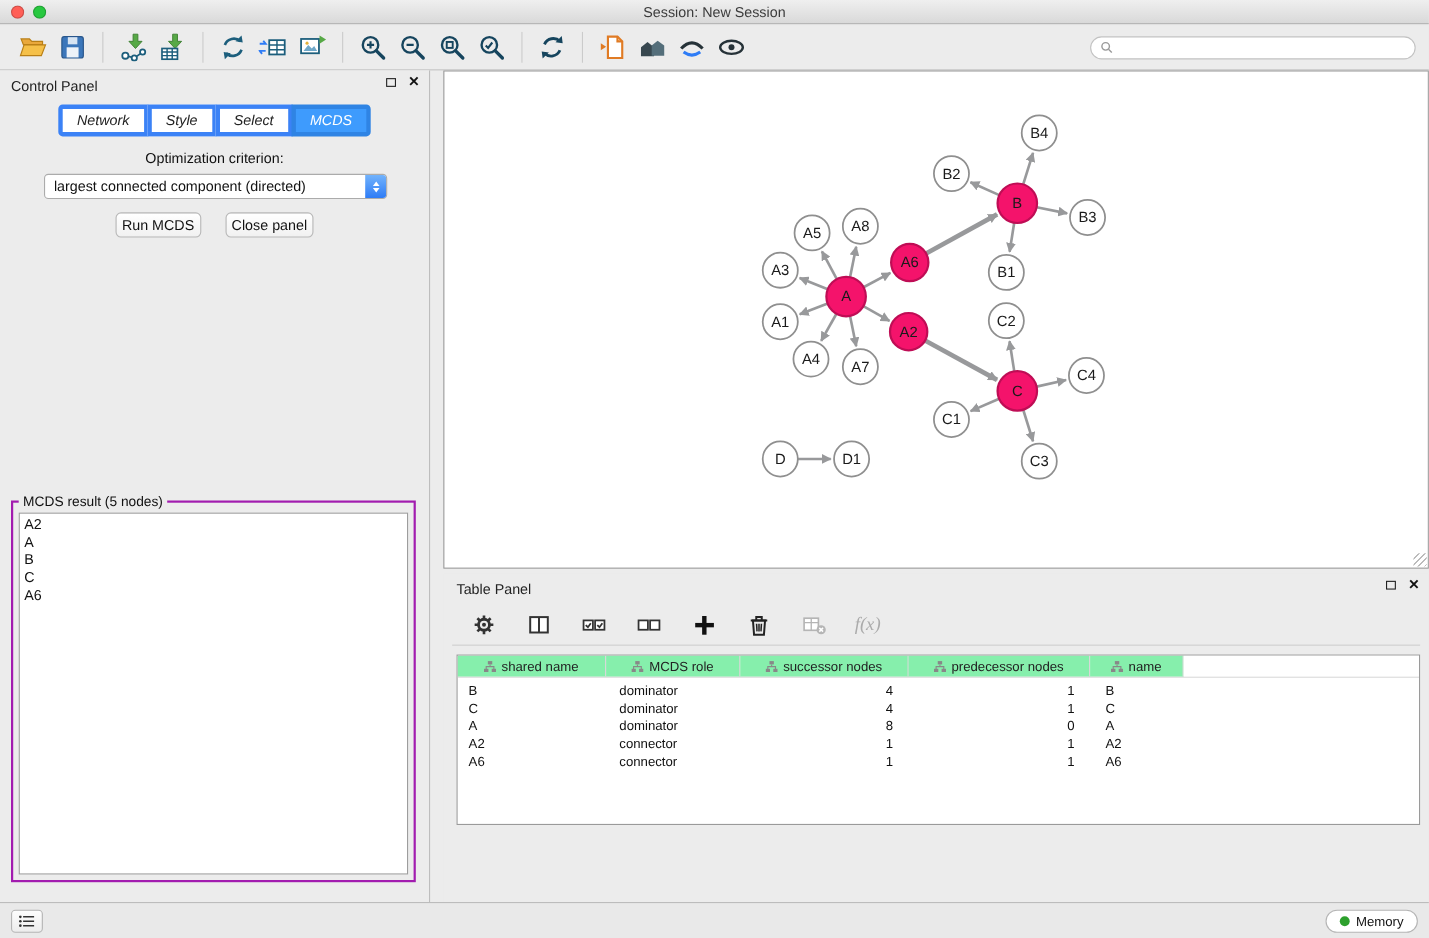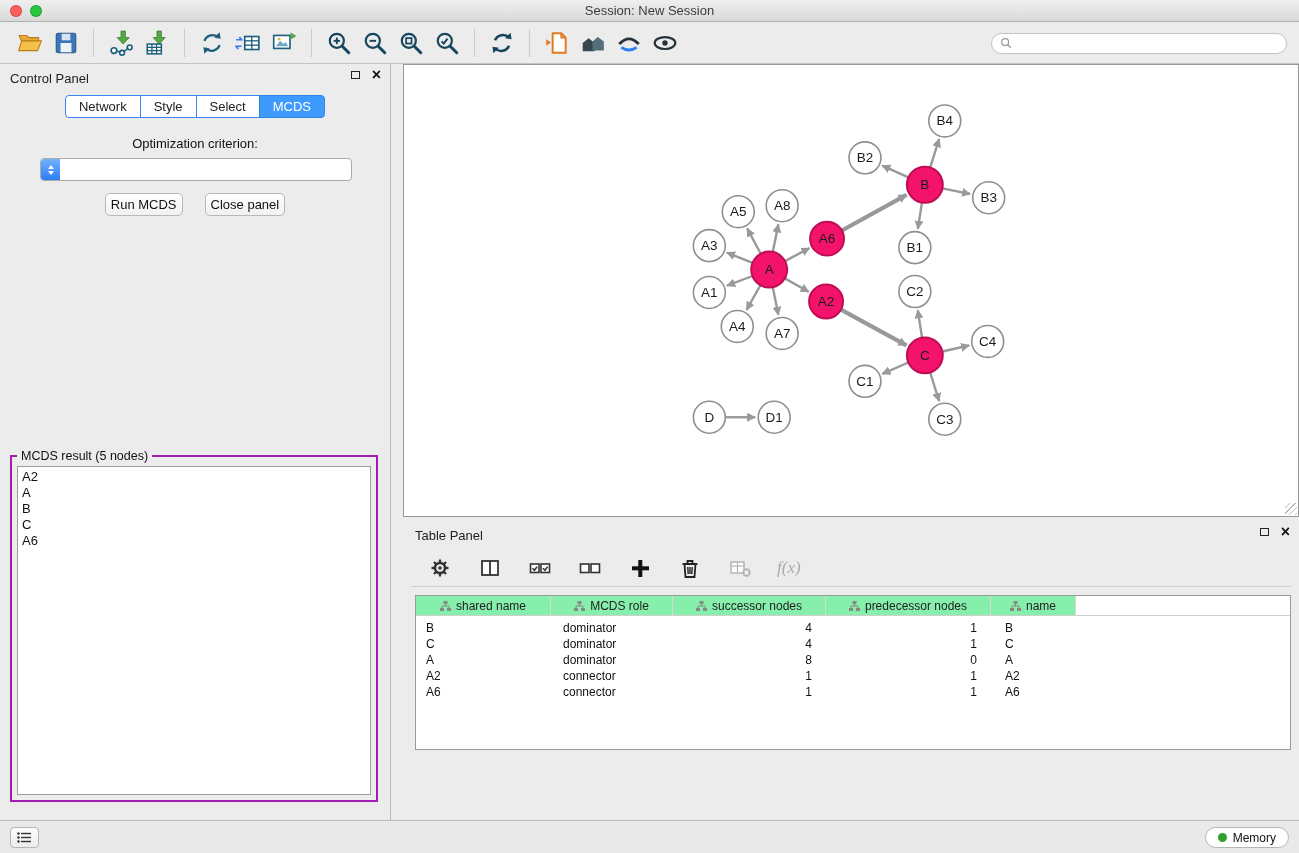--- a/index.html
+++ b/index.html
@@ -28,22 +28,22 @@
   .panel-btns { position:absolute; top:6px; right:9px; display:flex; gap:12px; align-items:center; }
   .float-glyph { width:9px; height:8px; border:1.5px solid #222; display:inline-block; }
   .close-glyph { font-size:16px; font-weight:bold; color:#111; line-height:10px; }
 
   
   .control-panel { position:absolute; left:0; top:64px; width:391px; bottom:33px;
     background:#ececec; border-right:1px solid #bdbdbd; }
   .cp-title { position:absolute; top:7px; left:10px; }
   .seg-tabs { display:flex; justify-content:center; }
   .cp-tabs { position:absolute; top:31px; left:0; right:0; }
-  .seg-tab { font-size:13px; padding:3px 13px; background:#fff; border:1px solid #3b82f6;
-    margin-left:-1px; color:#222; cursor:default; white-space:nowrap; }
+  .seg-tab { font-size:13px; padding:3px 13px; background:#fff; border:4px solid #3b82f6;
+    margin-left:-1px; color:#222; cursor:default; white-space:nowrap;font-style:italic; }
   .seg-tab:first-child { border-radius:4px 0 0 4px; margin-left:0; }
   .seg-tab:last-child { border-radius:0 4px 4px 0; }
   .seg-tab.active { background:#3e9bfd; border-color:#2f84e4; color:#fff; position:relative; z-index:1; }
   .opt-label { position:absolute; top:72px; width:100%; text-align:center; font-size:13px; color:#111; }
   .combo { position:absolute; top:94px; left:40px; width:312px; height:23px; background:#fff;
     border:1px solid #ababab; border-radius:4px; display:flex; overflow:hidden; }
   .combo-text { flex:1; font-size:13px; line-height:21px; padding-left:8px; color:#111; white-space:nowrap; overflow:hidden; }
   .combo-step { width:19px; background:linear-gradient(#72b3fc,#2e7cf6); display:flex; flex-direction:column;
     align-items:center; justify-content:center; gap:2px; }
   .tri-up { width:0; height:0; border-left:3.5px solid transparent; border-right:3.5px solid transparent; border-bottom:4.5px solid #fff; }
@@ -249,20 +249,21 @@
     <span class="close-glyph">×</span>
   </div>
   <div class="seg-tabs cp-tabs">
       <span class="seg-tab">Network</span>
       <span class="seg-tab">Style</span>
       <span class="seg-tab">Select</span>
       <span class="seg-tab active">MCDS</span>
     </div>
   <div class="opt-label">Optimization criterion:</div>
   <div class="combo">
+    <div class="combo-text">largest connected component (directed)</div>
     <div class="combo-step">
       <div class="tri-up"></div>
         <div class="tri-down"></div>
     </div>
   </div>
   <div class="cp-buttons">
     <button class="mac-btn">Run MCDS</button>
     <button class="mac-btn">Close panel</button>
   </div>
   <div class="result-fieldset">

